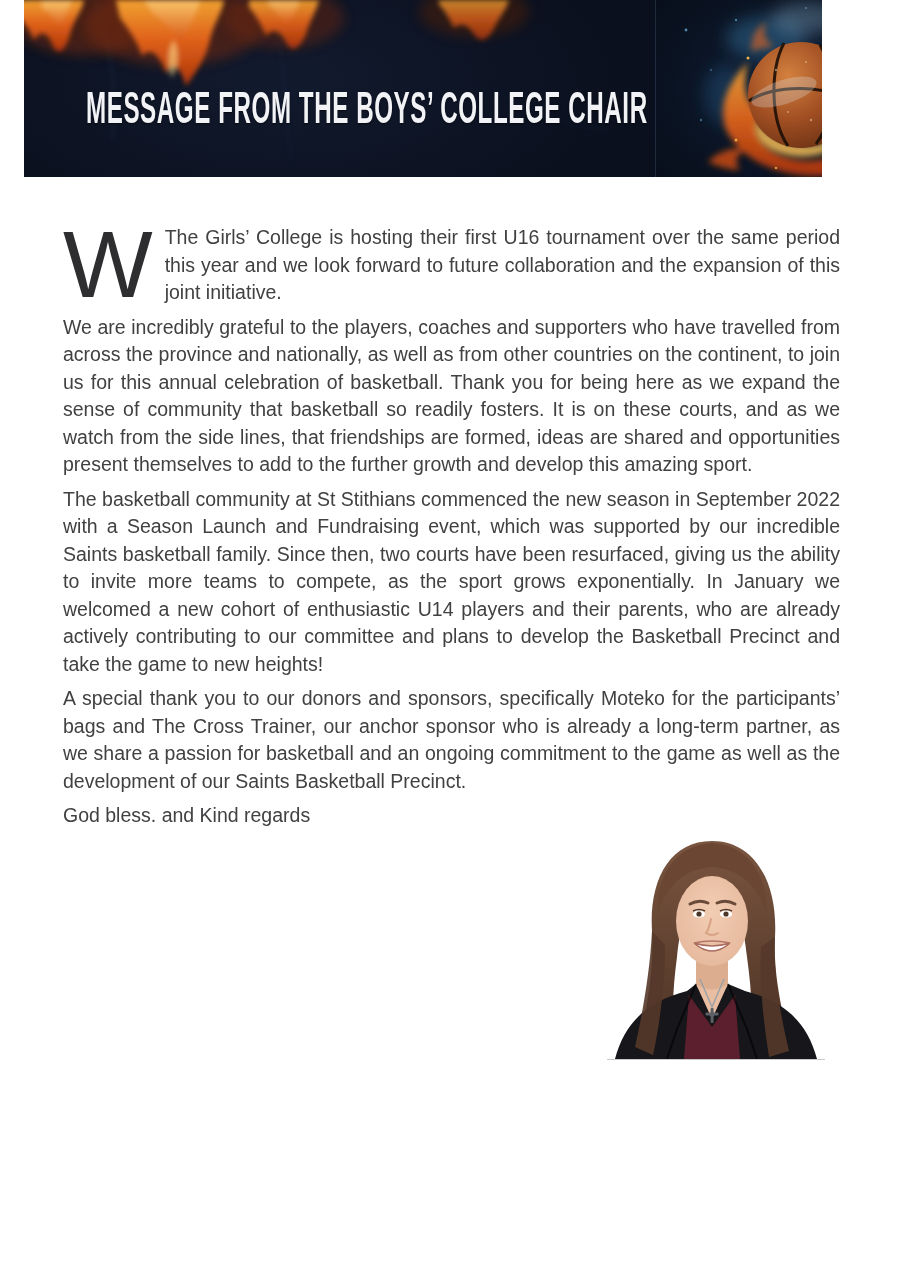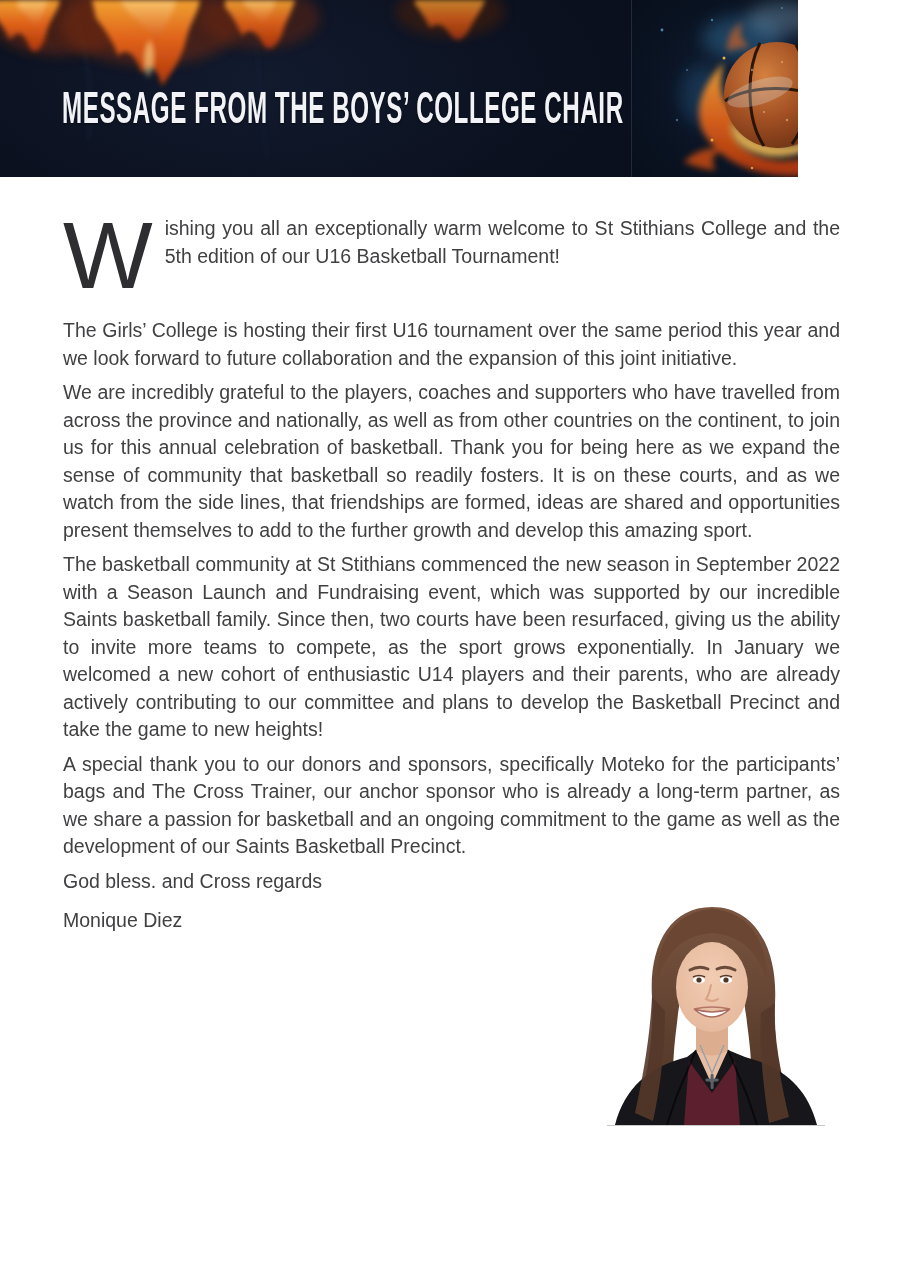--- a/index.html
+++ b/index.html
@@ -10,20 +10,21 @@
     font-family:"Liberation Sans", sans-serif;
     overflow:hidden;
   }
   
   .banner{
     position:relative;
     width:798px;height:177px;
     background:
       radial-gradient(ellipse 560px 260px at 32% 45%, #121a2e 0%, #0b111f 55%, #080d19 100%);
     overflow:hidden;
+    margin-left:24px;
   }
   .banner-left{position:absolute;left:0;top:0;width:631px;height:177px;}
   .banner-right{
     position:absolute;left:631px;top:0;width:272px;height:177px;
     background:radial-gradient(ellipse 220px 160px at 55% 50%, #11203a 0%, #0a1322 60%, #070d18 100%);
     border-left:1px solid rgba(150,175,210,0.16);
   }
   .banner-title{
     position:absolute;left:62px;top:86px;
     color:#f2f3f6;
@@ -199,31 +200,30 @@
             <circle cx="120" cy="168" r="1.3" opacity="0.7"></circle>
         </g>
       </svg>
     </div>
 
     <div class="banner-title">MESSAGE FROM THE BOYS’ COLLEGE CHAIR</div>
   </div>
 
   <div class="content">
 
-    <p class="para intro"><span class="dropcap">W</span><span>ishing you all an exceptionally warm welcome to St Stithians College and the 5th edition of our U16 Basketball Tournament!</span></p>
+    <p class="para intro"><span class="dropcap">W</span></p>
 
     <p class="para">The Girls’ College is hosting their first U16 tournament over the same period this year and we look forward to future collaboration and the expansion of this joint initiative.</p>
     <p class="para">We are incredibly grateful to the players, coaches and supporters who have travelled from across the province and nationally, as well as from other countries on the continent, to join us for this annual celebration of basketball.  Thank you for being here as we expand the sense of community that basketball so readily fosters.  It is on these courts, and as we watch from the side lines, that friendships are formed, ideas are shared and opportunities present themselves to add to the further growth and develop this amazing sport.</p>
     <p class="para">The basketball community at St Stithians commenced the new season in September 2022 with a Season Launch and Fundraising event, which was supported by our incredible Saints basketball family.  Since then, two courts have been resurfaced, giving us the ability to invite more teams to compete, as the sport grows exponentially.  In January we welcomed a new cohort of enthusiastic U14 players and their parents, who are already actively contributing to our committee and plans to develop the Basketball Precinct and take the game to new heights!</p>
     <p class="para">A special thank you to our donors and sponsors, specifically Moteko for the participants’ bags and The Cross Trainer, our anchor sponsor who is already a long-term partner, as we share a passion for basketball and an ongoing commitment to the game as well as the development of our Saints Basketball Precinct.</p>
 
     <div class="two-col">
       <div class="col-left">
-        <p class="para closing-line">God bless. and Cross regards</p>
-        <p class="para signature-name">Monique Diez</p>
+        <p class="para closing-line">God bless. and Kind regards</p>
       </div>
 
       <div class="col-right">
         <div class="portrait-box">
           <svg width="218" height="230" viewBox="0 0 218 230">
             <defs>
               <linearGradient id="hairg" x1="0" y1="0" x2="0" y2="1">
                 <stop offset="0" stop-color="#7a5540"></stop>
                 <stop offset="0.6" stop-color="#5d3f2e"></stop>
                 <stop offset="1" stop-color="#4a3224"></stop>

